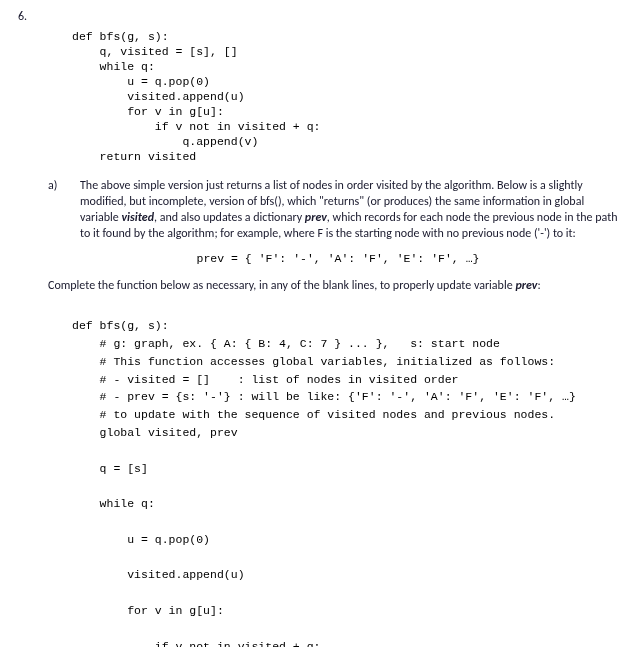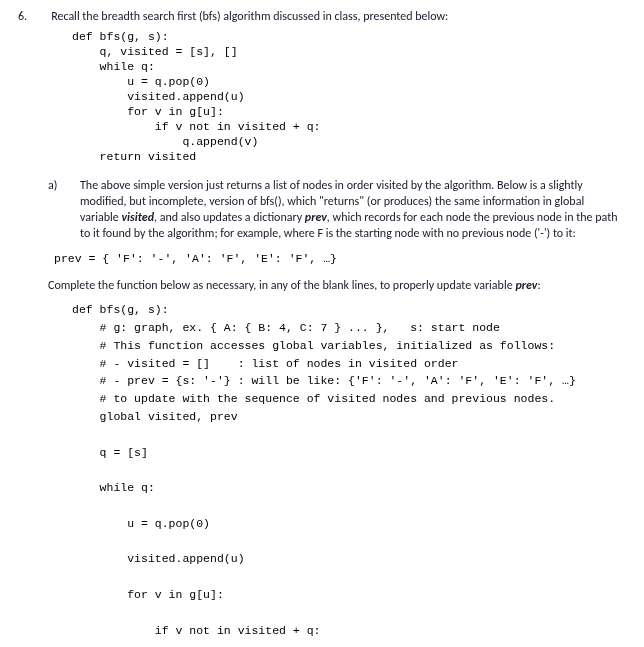--- a/index.html
+++ b/index.html
@@ -19,45 +19,45 @@
       white-space: pre;
       margin-left: 54px;
       font-size: 11.5px;
       line-height: 1.3;
       margin-bottom: 12px;
       color: #000;
     }
     .part-a { display: flex; gap: 18px; margin-left: 30px; margin-bottom: 10px; }
     .part-letter { width: 14px; }
     .part-text { flex: 1; }
-    .para-indent { margin-left: 30px; margin-bottom: 8px; }
+    .para-indent { margin-left: 30px; margin-bottom: 24px; }
     .code-line {
       font-family: "Courier New", monospace;
       white-space: pre;
       margin-left: 36px;
       font-size: 11.5px;
       color: #000;
       margin-bottom: 10px;
+      text-align: center;
     }
     em.bi { font-weight: bold; }
     .code-block2 {
       font-family: "Courier New", monospace;
       white-space: pre;
       margin-left: 54px;
       font-size: 11.5px;
       line-height: 1.55;
       color: #000;
     }
   </style>
 </head>
 <body>
 
 <div class="q-head">
   <span>6.</span>
-  <span>Recall the breadth search first (bfs) algorithm discussed in class, presented below:</span>
 </div>
 
 <div class="code-block">def bfs(g, s):
     q, visited = [s], []
     while q:
         u = q.pop(0)
         visited.append(u)
         for v in g[u]:
             if v not in visited + q:
                 q.append(v)

